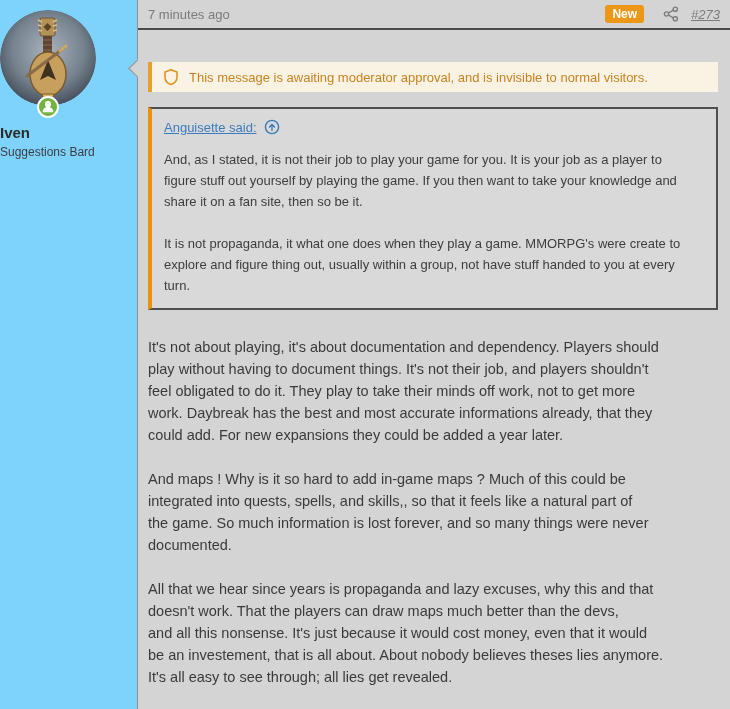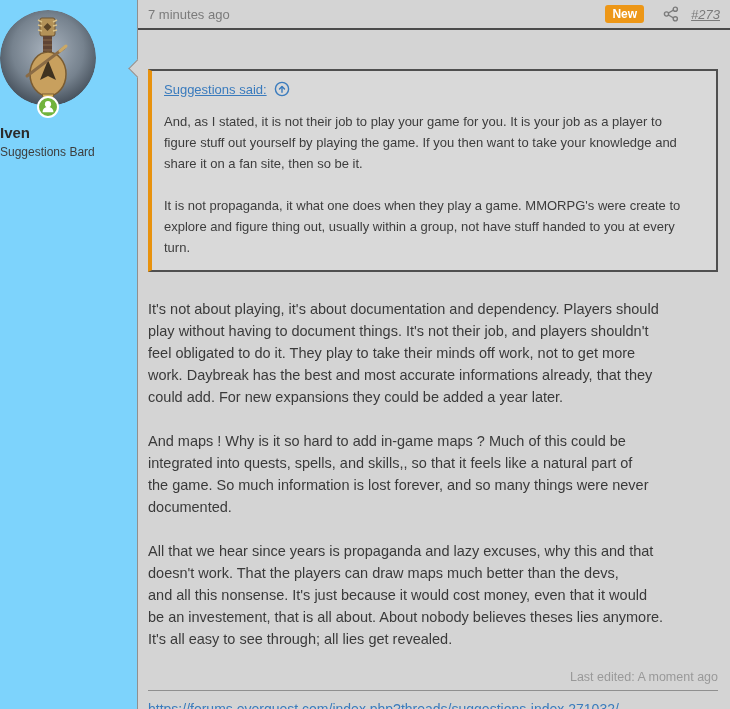--- a/index.html
+++ b/index.html
@@ -177,24 +177,30 @@
           <circle cx="12.3" cy="12.8" r="2.1"></circle>
           <line x1="5.4" y1="7" x2="10.4" y2="4.2"></line>
           <line x1="5.4" y1="9" x2="10.4" y2="11.8"></line>
         </svg>
       </a>
       <a href="#" class="post-number">#273</a>
     </div>
 
     <div class="msg-content">
 
+      <div class="mod-notice">
+        <svg width="18" height="18" viewBox="0 0 18 18" fill="none" stroke="#e2921e" stroke-width="1.6" stroke-linejoin="round">
+          <path d="M9 1.8 L15 4 V9 C15 13.1 12.3 15.5 9 16.6 C5.7 15.5 3 13.1 3 9 V4 Z"></path>
+        </svg>
+        <span>This message is awaiting moderator approval, and is invisible to normal visitors.</span>
+      </div>
 
       <div class="quote-block">
         <div class="quote-attr">
-          <a href="#">Suggestions said:</a>
+          <a href="#">Anguisette said:</a>
           <svg width="16" height="16" viewBox="0 0 16 16" fill="none" stroke="#3a7bbd" stroke-width="1.4" stroke-linecap="round" stroke-linejoin="round">
             <circle cx="8" cy="8" r="6.6"></circle>
             <line x1="8" y1="11.2" x2="8" y2="5.6"></line>
             <path d="M5.5 8 L8 5.4 L10.5 8"></path>
           </svg>
         </div>
         <p class="quote-para">And, as I stated, it is not their job to play your game for you. It is your job as a player to
 figure stuff out yourself by playing the game. If you then want to take your knowledge and
 share it on a fan site, then so be it.</p>
         <p class="quote-para">It is not propaganda, it what one does when they play a game. MMORPG's were create to

